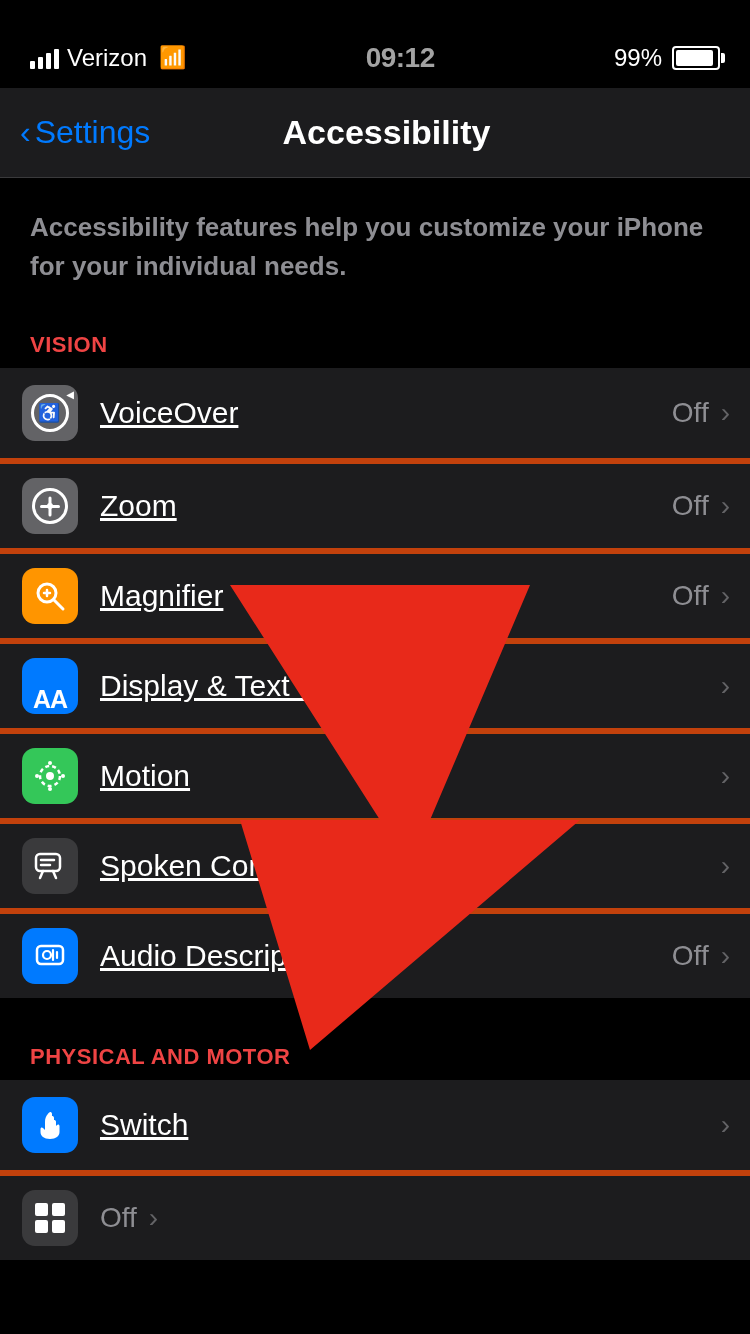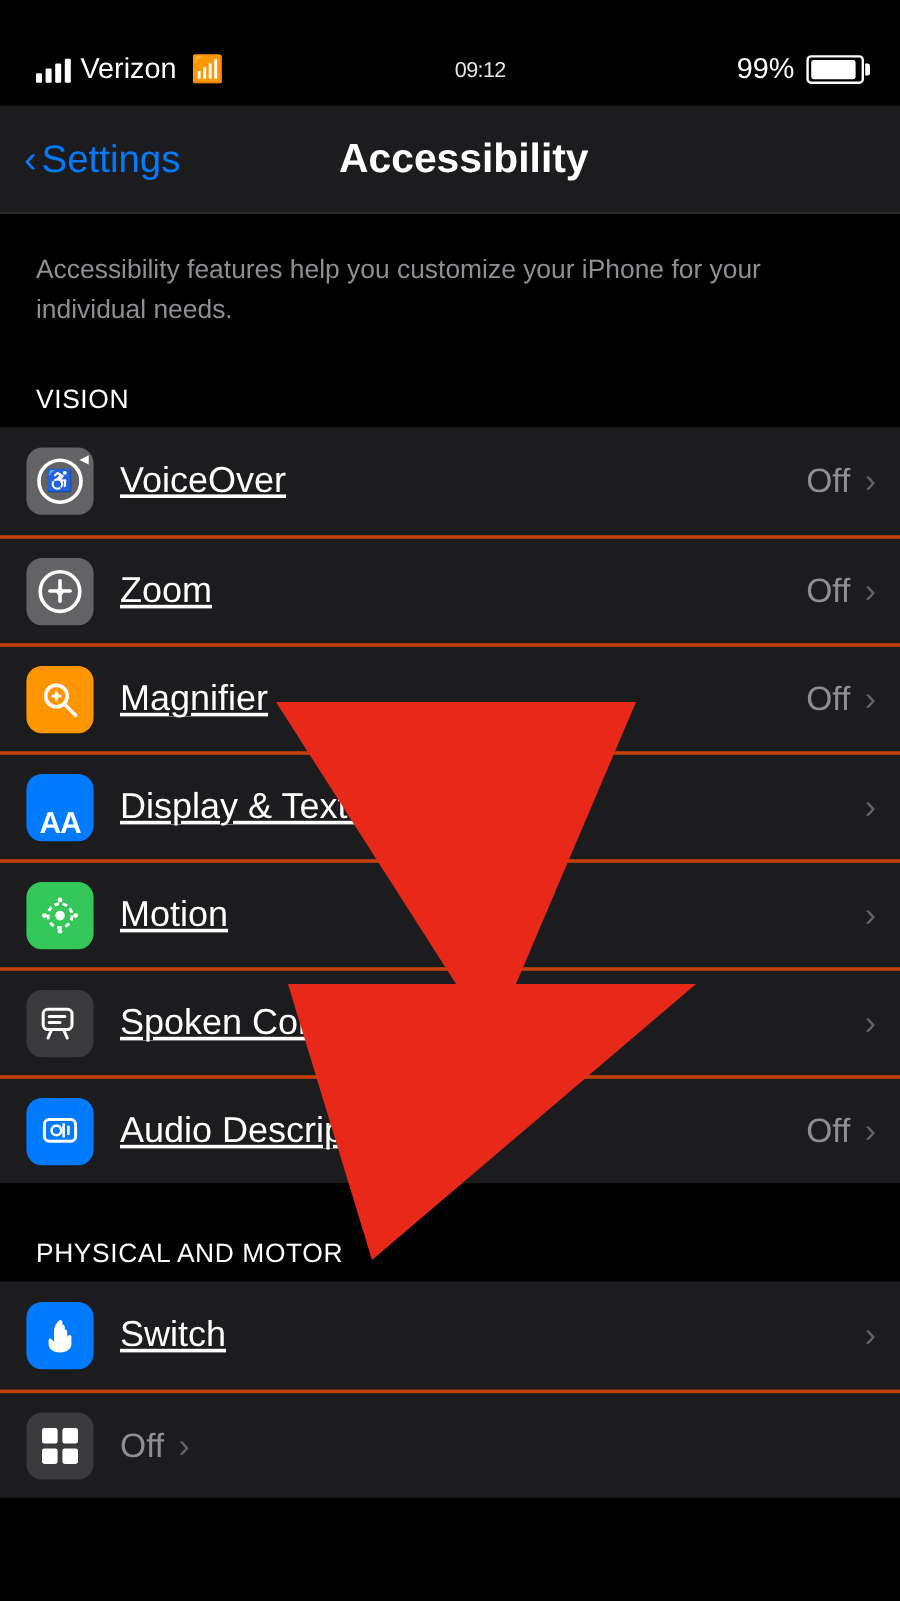--- a/index.html
+++ b/index.html
@@ -45,23 +45,23 @@
     }
     .wifi-icon {
       font-size: 22px;
       margin-left: 4px;
     }
     .carrier-text {
       font-size: 24px;
       font-weight: 500;
     }
     .status-center {
-      font-size: 18px;
-      font-weight: 400;
-      color: #e5e5e5;
+      font-size: 28px;
+      font-weight: 700;
+      color: #a3a3a3;
       letter-spacing: -0.5px;
     }
     .status-right {
       display: flex;
       align-items: center;
       gap: 10px;
       font-size: 24px;
       font-weight: 500;
       color: #fff;
     }
@@ -135,55 +135,56 @@
       color: #fff;
       margin-left: 23px;
     }
 
     
     .description-section {
       background-color: #000;
       padding: 30px 30px 30px 30px;
     }
     .description-text {
-      font-size: 22px;
+      font-size: 26px;
       color: #8e8e93;
       line-height: 1.5;
+      font-weight: bold;
     }
 
     
     .section-header {
       background-color: #000;
       padding: 16px 30px 10px 30px;
     }
     .section-header-text {
       font-size: 22px;
-      font-weight: 400;
-      color: #ffffff;
+      font-weight: 700;
+      color: #ef4444;
       letter-spacing: 0.5px;
       text-transform: uppercase;
     }
 
     
     .settings-group {
       background-color: #1c1c1e;
       border-radius: 0;
     }
 
     .settings-row {
       display: flex;
       align-items: center;
       min-height: 90px;
       padding: 0 20px 0 0;
       background-color: #1c1c1e;
       cursor: pointer;
       position: relative;
     }
     .settings-row + .settings-row {
-      border-top: 3px solid #c2410c;
+      border-top: 6px solid #c2410c;
     }
 
     .row-icon-wrapper {
       width: 100px;
       display: flex;
       align-items: center;
       justify-content: center;
       flex-shrink: 0;
     }
     .row-icon {

